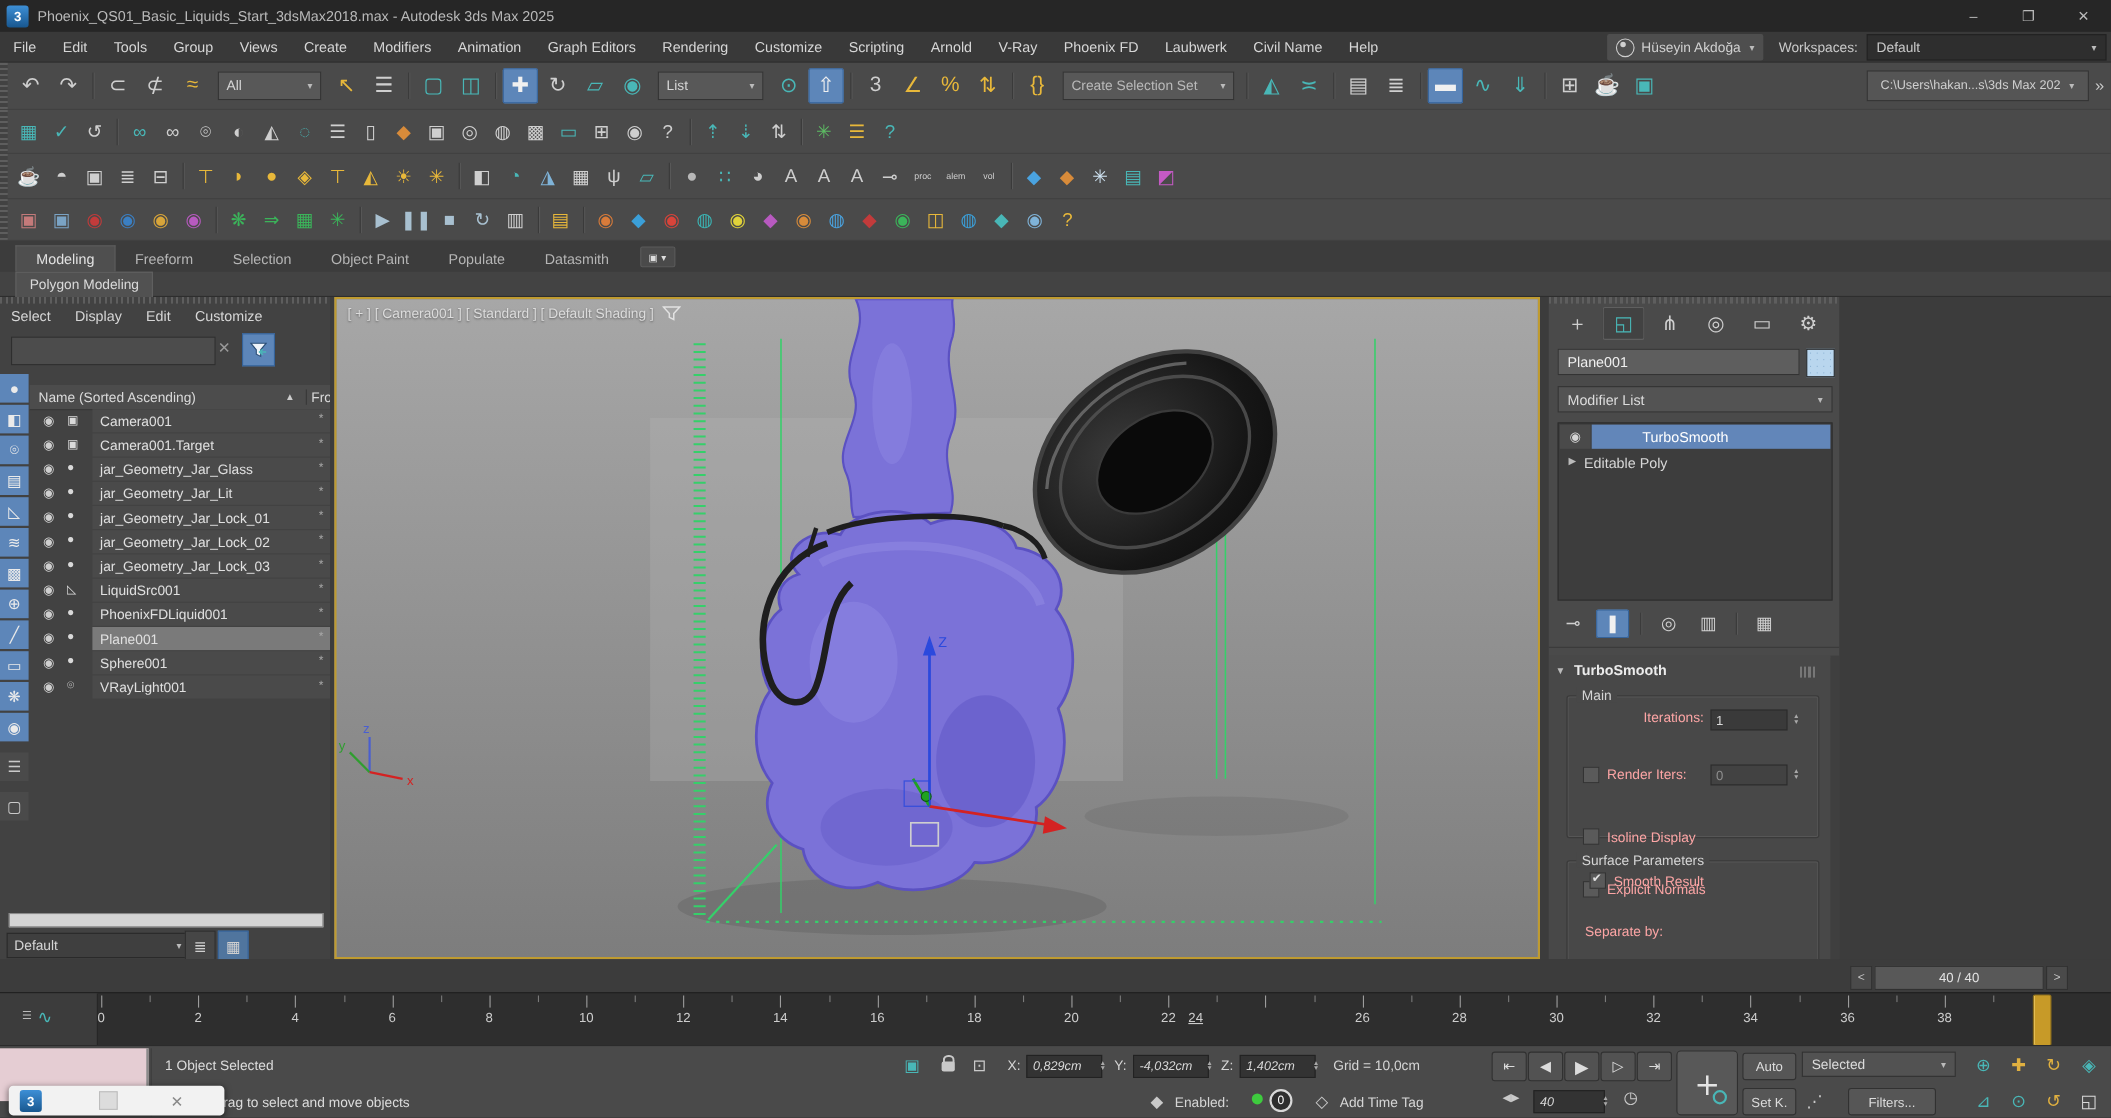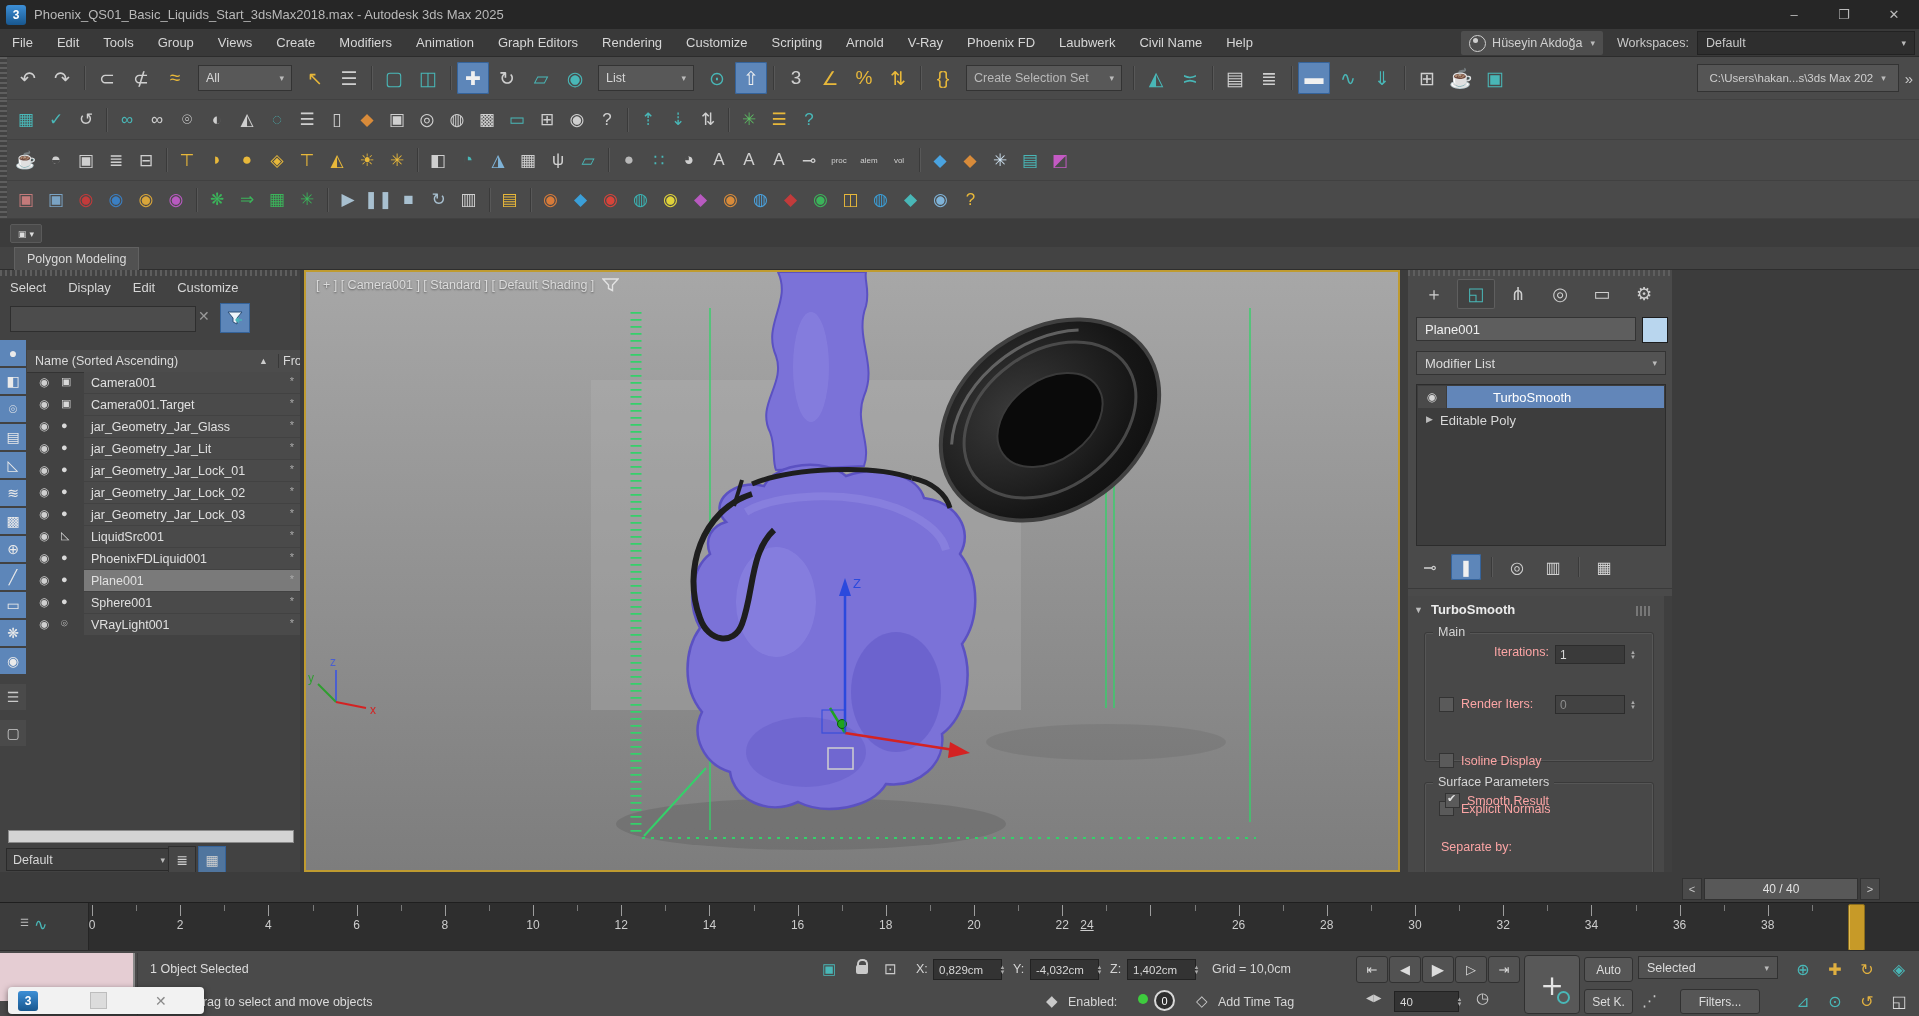--- a/index.html
+++ b/index.html
@@ -127,21 +127,21 @@
   #selstatus{position:absolute;left:150px;top:11px;font-size:12.5px;color:#dcdcdc;}
   #prompt{position:absolute;left:196px;top:44px;font-size:12.5px;color:#dcdcdc;}
   #popup{position:absolute;left:8px;top:36px;width:196px;height:27px;background:#f2f2f2;border-radius:4px;box-shadow:0 2px 6px rgba(0,0,0,.5);display:flex;align-items:center;}
   #popup .p3{width:20px;height:20px;margin-left:10px;background:linear-gradient(180deg,#3d8fd6,#18578f);border-radius:3px;color:#fff;font-weight:bold;font-size:12px;display:flex;align-items:center;justify-content:center;}
   #popup .pghost{width:15px;height:15px;margin-left:52px;background:#dcdcdc;border:1px solid #bdbdbd;}
   #popup .px{margin-left:48px;color:#8a8a8a;font-size:14px;}
   .sic{position:absolute;font-size:15px;color:#c9c9c9;}
   .lockic{position:absolute;width:12px;height:9px;background:#c9c9c9;border-radius:2px;}
   .lockic::before{content:"";position:absolute;top:-6px;left:1px;width:7px;height:6px;border:2px solid #c9c9c9;border-bottom:none;border-radius:5px 5px 0 0;}
   .coordlab{position:absolute;top:11px;font-size:12.5px;color:#d5d5d5;}
-  .coordfield{position:absolute;top:8px;width:62px;height:19px;background:#333;border:1px solid #222;color:#d8d8d8;font-size:11.5px;display:flex;align-items:center;padding-left:5px;}
+  .coordfield{position:absolute;top:8px;width:62px;height:19px;background:#333;border:1px solid #222;color:#d8d8d8;font-size:11.5px;display:flex;align-items:center;padding-left:5px;font-style:italic;}
   .cspin{position:absolute;top:8px;width:11px;height:21px;display:flex;flex-direction:column;align-items:center;justify-content:center;font-size:6px;color:#aaa;line-height:5px;}
   .tcbtn{position:absolute;top:5px;width:30px;height:25px;background:#525252;border:1px solid #313131;border-radius:3px;color:#dcdcdc;font-size:13px;display:flex;align-items:center;justify-content:center;}
   .sbtn{position:absolute;width:47px;height:23px;background:#565656;border:1px solid #313131;border-radius:3px;color:#dcdcdc;font-size:12px;display:flex;align-items:center;justify-content:center;}
   #keybig{position:absolute;left:1524px;top:4px;width:54px;height:57px;background:#585858;border:1px solid #303030;border-radius:4px;color:#e4e4e4;font-size:34px;display:flex;align-items:center;justify-content:center;}
   #keybig::after{content:"";position:absolute;right:9px;bottom:9px;width:9px;height:9px;border:2.5px solid #49b7b7;border-radius:50%;}
   #seldrop{position:absolute;left:1638px;top:5px;width:140px;height:23px;background:#525252;border:1px solid #313131;display:flex;align-items:center;justify-content:space-between;padding:0 8px;box-sizing:border-box;color:#dcdcdc;font-size:12.5px;}
   .navic{position:absolute;width:26px;height:24px;display:flex;align-items:center;justify-content:center;font-size:16px;}
   #greendot{position:absolute;left:1138px;top:43px;width:10px;height:10px;border-radius:50%;background:#3ecb3e;}
   #zbadge{position:absolute;left:1154px;top:39px;width:17px;height:17px;border-radius:50%;background:#2e2e2e;border:2px solid #d8d8d8;color:#fff;font-size:11px;display:flex;align-items:center;justify-content:center;}
 </style>
@@ -377,20 +377,29 @@
         <span class="ic" style="color: rgb(59, 180, 90);">◉</span>
         <span class="ic" style="color: rgb(232, 184, 58);">◫</span>
         <span class="ic" style="color: rgb(59, 159, 216);">◍</span>
         <span class="ic" style="color: rgb(73, 183, 183);">◆</span>
         <span class="ic" style="color: rgb(127, 179, 216);">◉</span>
         <span class="ic" style="color: rgb(232, 184, 58);">?</span>
       </div>
   </div>
 
   <div id="ribbon" class="abs">
+    <div class="icrow" style="margin-left:14px;align-items:flex-end">
+
+    <span class="rtab on">Modeling</span>
+        <span class="rtab">Freeform</span>
+        <span class="rtab">Selection</span>
+        <span class="rtab">Object Paint</span>
+        <span class="rtab">Populate</span>
+        <span class="rtab">Datasmith</span>
+      </div>
     <div id="ribbonbtn">
         <span>▣</span>
         <span>▾</span>
       </div>
   </div>
   <div id="subtab" class="abs">
     <div id="subtabbox">Polygon Modeling</div>
   </div>
 
   <div id="explorer" class="abs">

